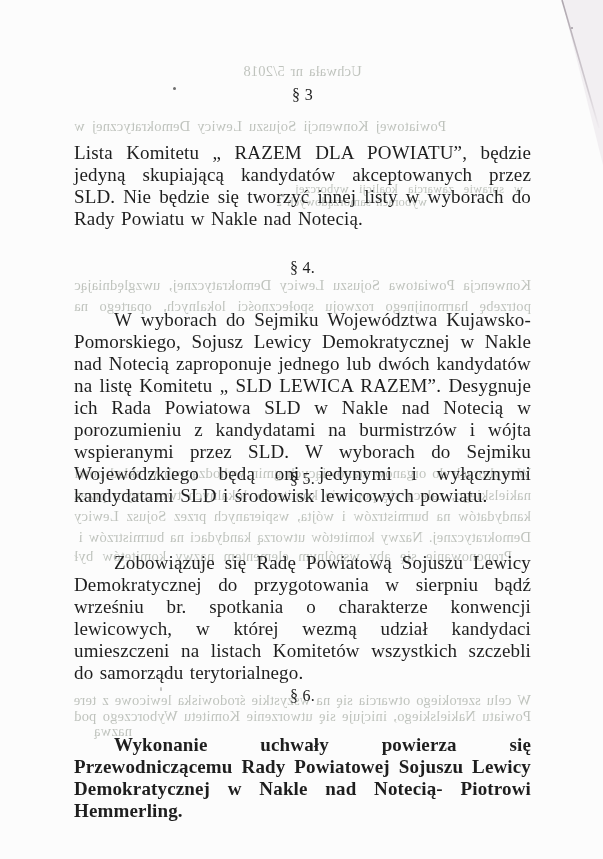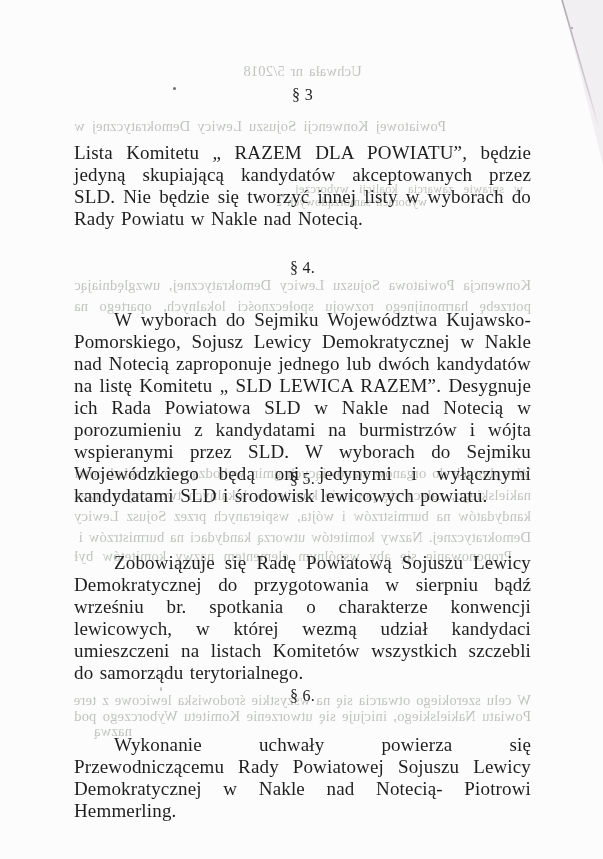--- a/index.html
+++ b/index.html
@@ -76,19 +76,19 @@
   <div class="heading" style="top:85px;">§ 3</div>
   <div class="para" style="top:142px;">Lista Komitetu „ RAZEM DLA POWIATU”, będzie jedyną skupiającą kandydatów akceptowanych przez SLD. Nie będzie się tworzyć innej listy w wyborach do Rady Powiatu w Nakle nad Notecią.</div>
 
   <div class="heading" style="top:258px;">§ 4.</div>
   <div class="para indent" style="top:309px;">W wyborach do Sejmiku Województwa Kujawsko-Pomorskiego, Sojusz Lewicy Demokratycznej w Nakle nad Notecią zaproponuje jednego lub dwóch kandydatów na listę Komitetu „ SLD LEWICA RAZEM”. Desygnuje ich Rada Powiatowa SLD w Nakle nad Notecią w porozumieniu z kandydatami na burmistrzów i wójta wspieranymi przez SLD. W wyborach do Sejmiku Wojewódzkiego będą oni jedynymi i wyłącznymi kandydatami SLD i środowisk lewicowych powiatu.</div>
 
   <div class="heading" style="top:469px;">§ 5.</div>
   <div class="para indent" style="top:552px;">Zobowiązuje się Radę Powiatową Sojuszu Lewicy Demokratycznej do przygotowania w sierpniu bądź wrześniu br. spotkania o charakterze konwencji lewicowych, w której wezmą udział kandydaci umieszczeni na listach Komitetów wszystkich szczebli do samorządu terytorialnego.</div>
 
   <div class="heading" style="top:686px;">§ 6.</div>
-  <div class="para indent" style="top:734px;">Wykonanie uchwały powierza się Przewodniczącemu Rady Powiatowej Sojuszu Lewicy Demokratycznej w Nakle nad Notecią- Piotrowi Hemmerling.</div>
+  <div class="para indent" style="top:734px;font-weight:bold;">Wykonanie uchwały powierza się Przewodniczącemu Rady Powiatowej Sojuszu Lewicy Demokratycznej w Nakle nad Notecią- Piotrowi Hemmerling.</div>
 
   <div class="speck" style="top:87px;left:173px;width:3px;height:3px;background:#4a4a4a;opacity:.8;"></div>
   <div class="speck" style="top:27px;left:571px;width:2px;height:2px;background:#8d858d;opacity:.8;"></div>
   <div class="speck" style="top:687px;left:160px;width:2px;height:4px;background:#9a9a9a;opacity:.6;border-radius:40%;"></div>
 
 </div>
 
 </body></html>

